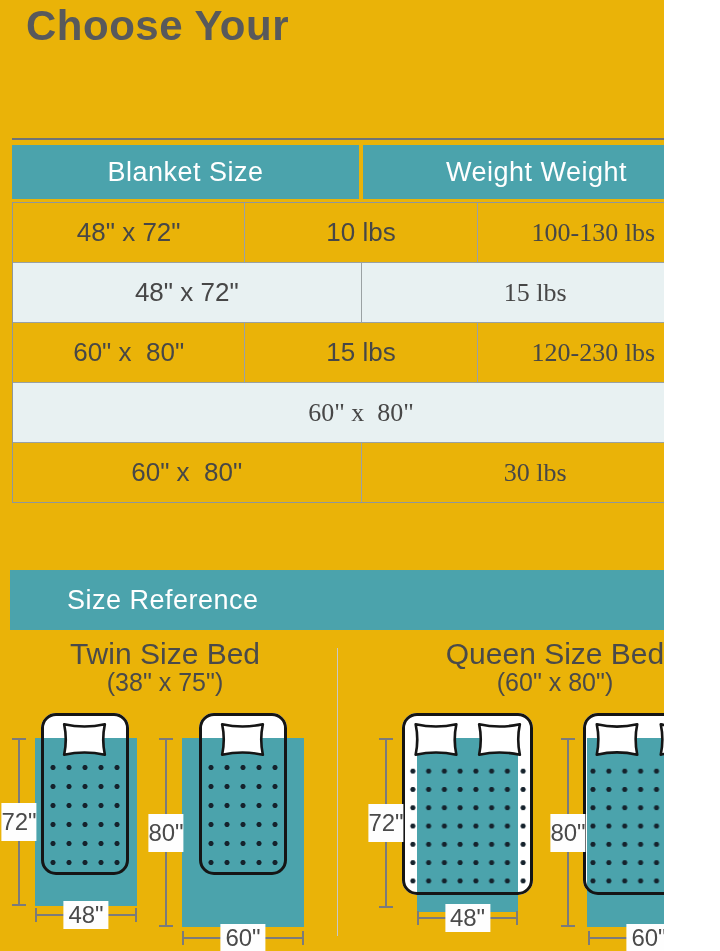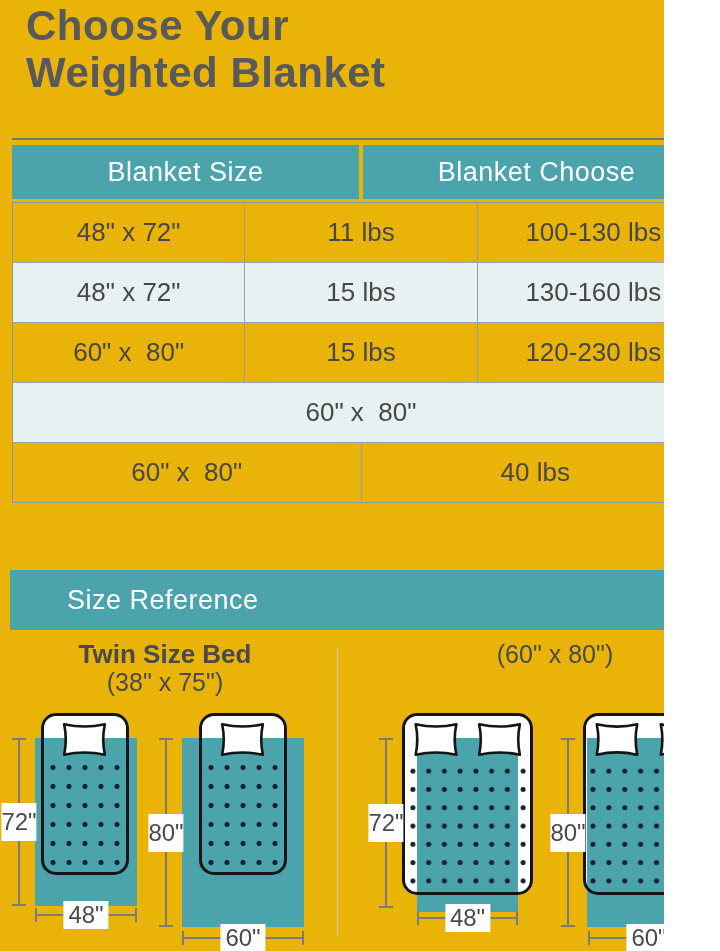--- a/index.html
+++ b/index.html
@@ -26,30 +26,30 @@
   }
   .wtable-body { margin-top:3px; border:1px solid #8F979A; }
   .wtable-row { display:flex; height:59px; border-bottom:1px solid #9AA1A3; }
   .wtable-row:last-child { border-bottom:none; }
   .wtable-row.alt { background:#E8F1F2; }
   .wtable-row .cell {
     flex:1; border-right:1px solid #9AA1A3;
     display:flex; align-items:center; justify-content:center;
     font-size:26px; color:#474747; white-space:pre;
   }
-  .wtable-row .cell:last-child { border-right:none; }
+  .wtable-row .cell:last-child { border-right:none;font-family:Liberation Serif, serif; }
 
   
   .banner {
     position:absolute; left:10px; top:570px; width:710px; height:60px;
     background:#4BA3AC; color:#ffffff; font-size:27px; letter-spacing:0.5px;
     display:flex; align-items:center; padding-left:57px; box-sizing:border-box;
   }
   .sec-title { position:absolute; text-align:center; color:#4A4A4A; }
-  .sec-title .t1 { font-size:26px; line-height:28px;font-weight:bold; }
+  .sec-title .t1 { font-size:30px; line-height:28px; }
   .sec-title .t2 { font-size:25px; line-height:28px; }
   .divider { position:absolute; left:337px; top:648px; width:1px; height:288px; background:#C8C8C8; }
 
   
   .bed-fill  { position:absolute; background:#ffffff; border-radius:15px; z-index:0; }
   .blanket   { position:absolute; background:#4BA3AC; z-index:1; }
   .bed-outline { position:absolute; border:3px solid #151515; border-radius:15px; box-sizing:border-box; z-index:2; background:transparent; }
   .pillow { position:absolute; z-index:3; }
   .pillow svg { display:block; width:100%; height:100%; }
   .dots {
@@ -74,64 +74,63 @@
   .vdim .dlabel { padding:5px 0; }
   .hdim .dlabel { padding:0 5px; }
 </style>
 </head>
 <body>
 
 <div id="stage">
 
   <div class="title">
     <div>Choose Your</div>
-    <div>Weighted Blanket</div>
   </div>
 
   <div class="table-topline"></div>
   <div class="wtable">
     <div class="wtable-header">
       <div class="hcell">Blanket Size</div>
-      <div class="hcell">Blanket Choose</div>
+      <div class="hcell">Weight Weight</div>
     </div>
     <div class="wtable-body">
       <div class="wtable-row">
         <div class="cell">48" x 72"</div>
-        <div class="cell">11 lbs</div>
+        <div class="cell">10 lbs</div>
         <div class="cell">100-130 lbs</div>
       </div>
       <div class="wtable-row alt">
         <div class="cell">48" x 72"</div>
         <div class="cell">15 lbs</div>
-        <div class="cell">130-160 lbs</div>
       </div>
       <div class="wtable-row">
         <div class="cell">60" x  80"</div>
         <div class="cell">15 lbs</div>
         <div class="cell">120-230 lbs</div>
       </div>
       <div class="wtable-row alt">
         <div class="cell">60" x  80"</div>
       </div>
       <div class="wtable-row">
         <div class="cell">60" x  80"</div>
-        <div class="cell">40 lbs</div>
+        <div class="cell">30 lbs</div>
       </div>
     </div>
   </div>
 
   <div class="banner">
     <span>Size Reference</span>
   </div>
 
   <div class="sec-title" style="left:0; top:640px; width:330px;">
     <div class="t1">Twin Size Bed</div>
     <div class="t2">(38" x 75")</div>
   </div>
   <div class="sec-title" style="left:390px; top:640px; width:330px;">
+    <div class="t1">Queen Size Bed</div>
     <div class="t2">(60" x 80")</div>
   </div>
   <div class="divider"></div>
 
   <div class="bed-fill" style="left:41px;  top:713px; width:88px;  height:162px;"></div>
   <div class="blanket" style="left:35px;  top:738px; width:102px; height:168px;"></div>
   <div class="bed-outline" style="left:41px;  top:713px; width:88px;  height:162px;"></div>
   <div class="pillow" style="left:61px;  top:721px; width:47px;  height:37px;">
     <svg viewBox="0 0 100 80">
         <path d="M 6,7 Q 50,17 94,7 Q 87,40 94,73 Q 50,63 6,73 Q 13,40 6,7 Z" fill="#ffffff" stroke="#151515" stroke-width="2.6" stroke-linejoin="round" vector-effect="non-scaling-stroke"></path>

